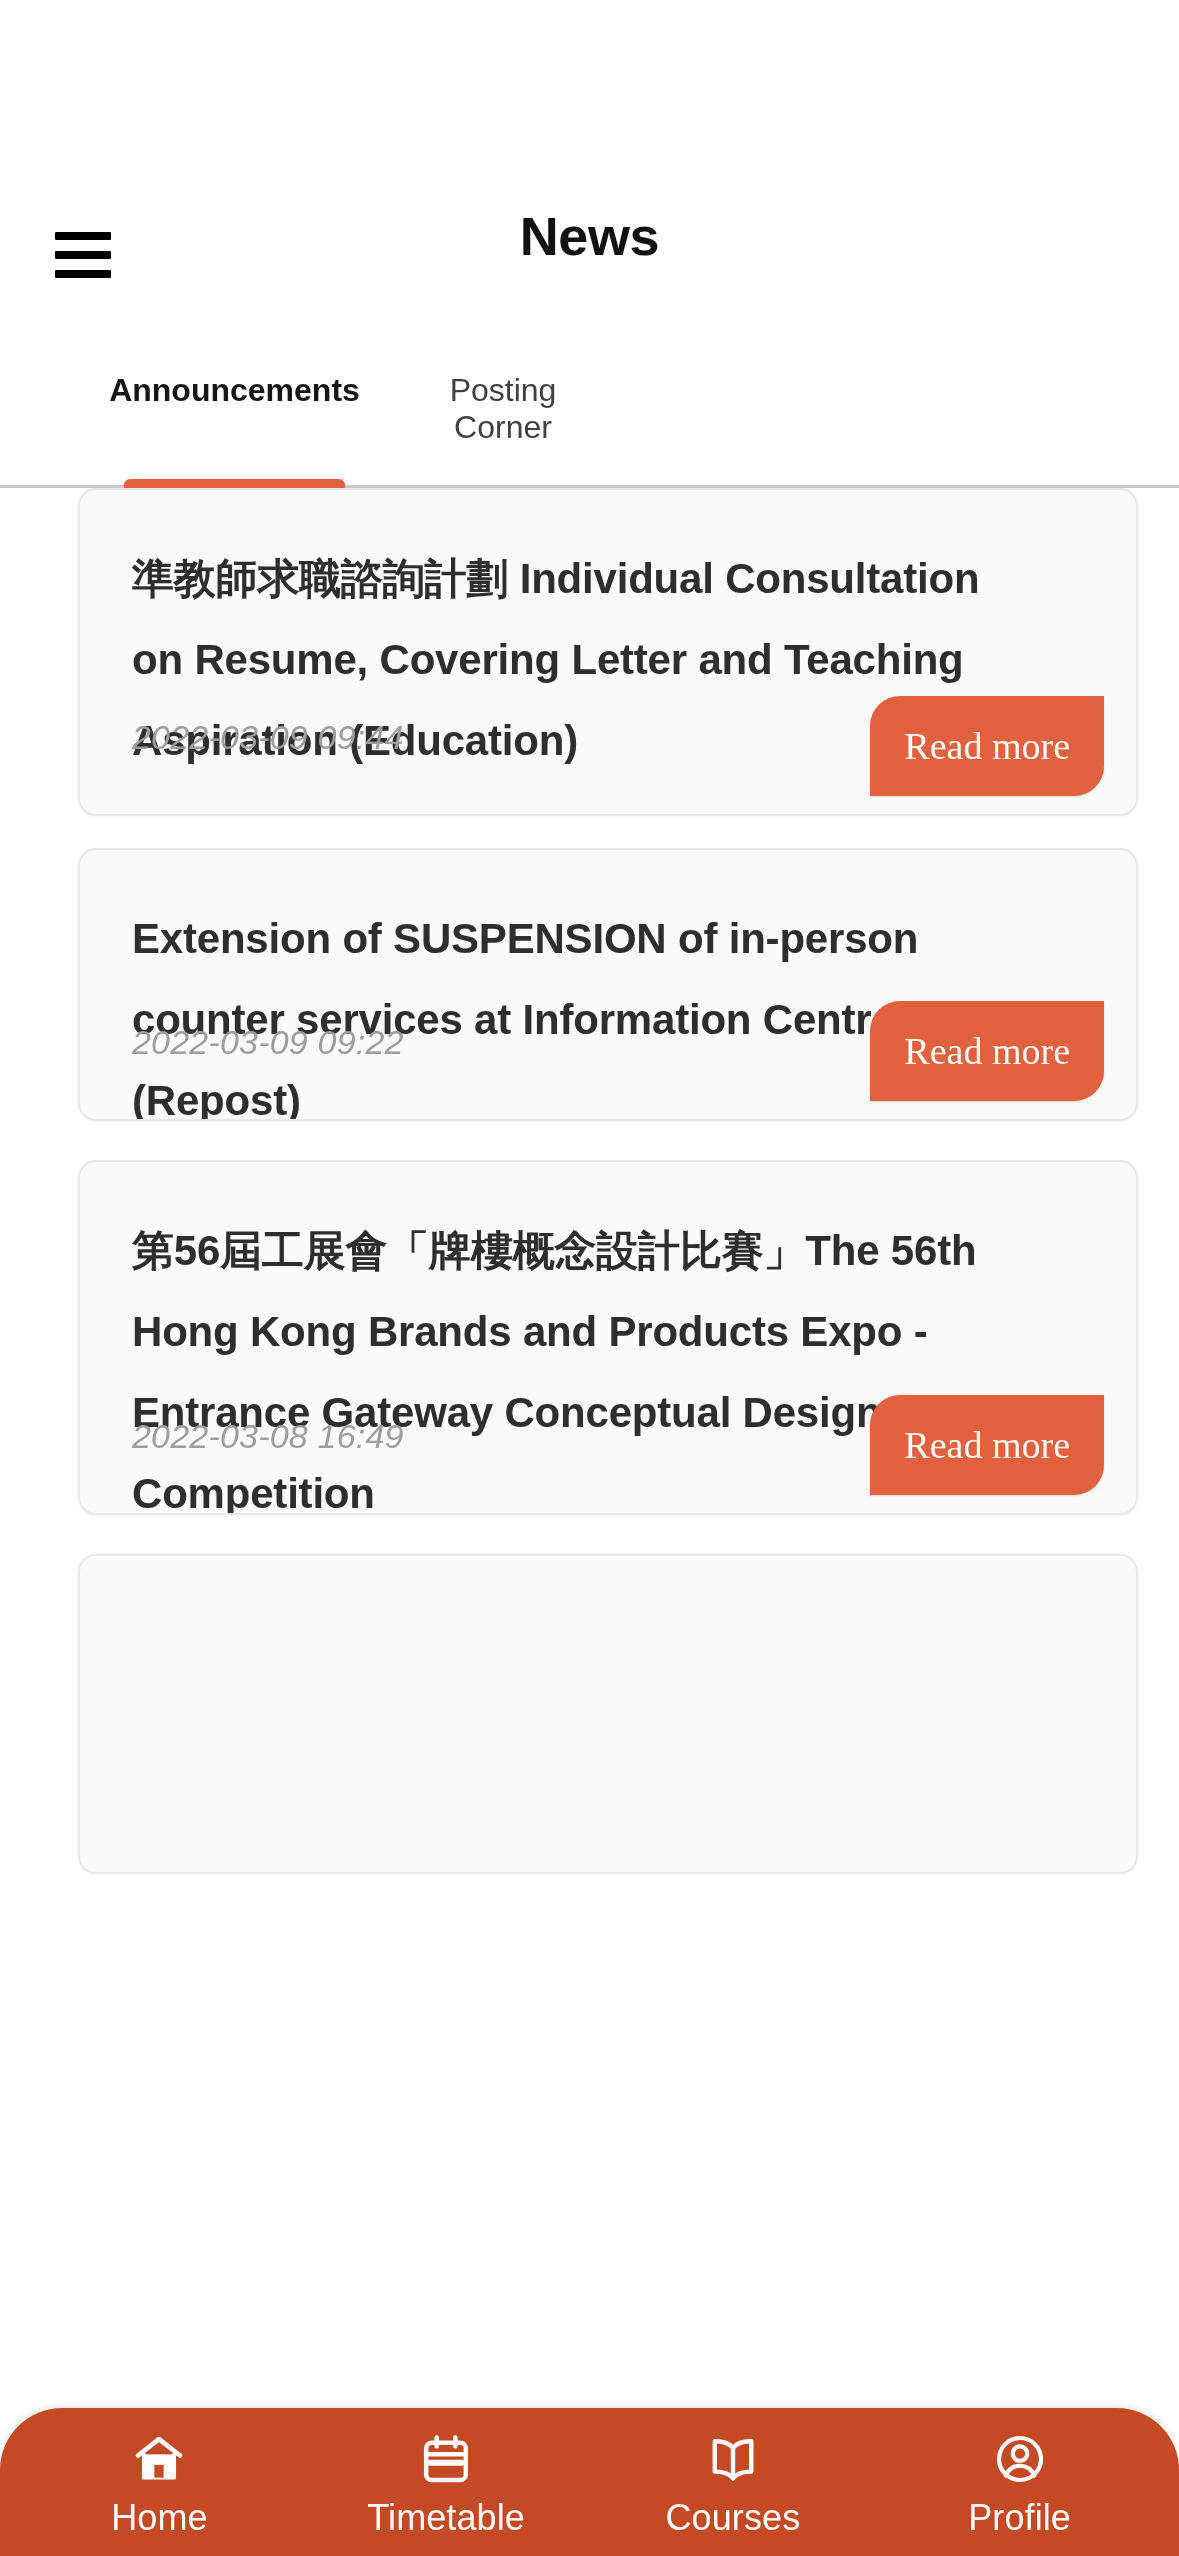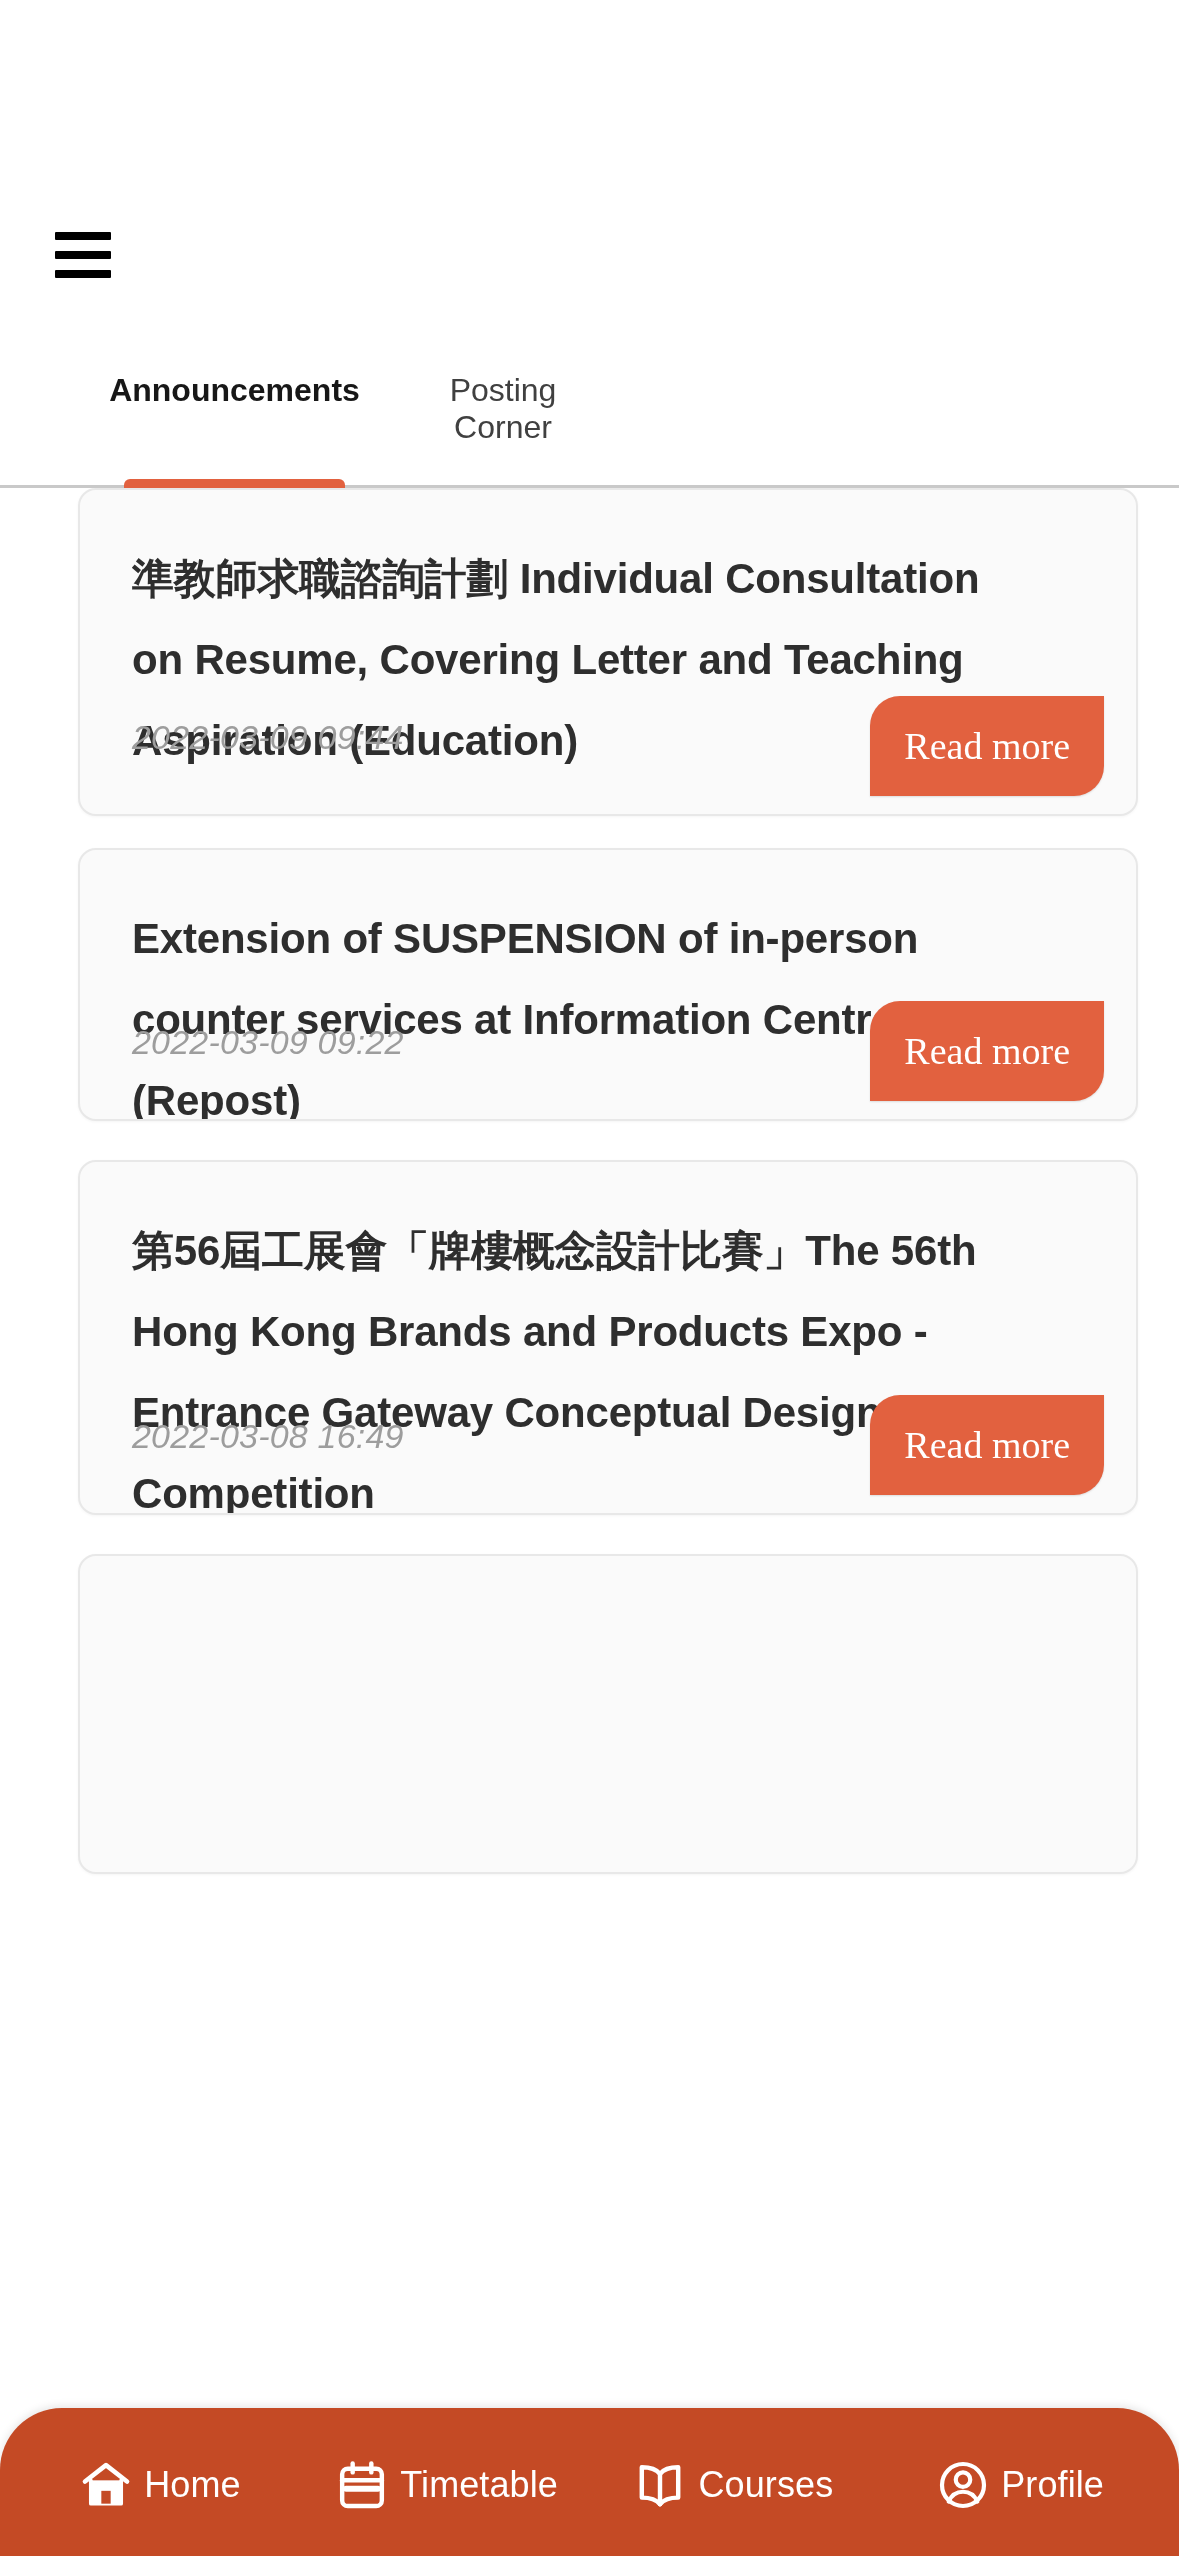--- a/index.html
+++ b/index.html
@@ -188,21 +188,21 @@
     display: flex;
     align-items: center;
     justify-content: space-around;
     padding: 0 16px;
     box-shadow: 0 -2px 8px rgba(0,0,0,0.10);
   }
 
   .nav-item {
     flex: 1;
     display: flex;
-    flex-direction: row;
+    flex-direction: column;
     align-items: center;
     justify-content: center;
     gap: 10px;
     cursor: pointer;
     background: transparent;
     border: none;
     font-family: inherit;
     padding-top: 6px;
   }
   .nav-icon {
@@ -222,20 +222,21 @@
 <body>
 
 <div id="screen">
 
   <div id="header">
     <div id="menu-btn">
       <span></span>
       <span></span>
       <span></span>
     </div>
+    <div id="page-title">News</div>
   </div>
 
   <div id="tabs">
     <div id="tabs-divider"></div>
     <button class="tab tab-0 active">Announcements</button>
     <button class="tab tab-1 inactive">Posting Corner</button>
     <div id="tab-indicator"></div>
   </div>
 
   <div id="list">

